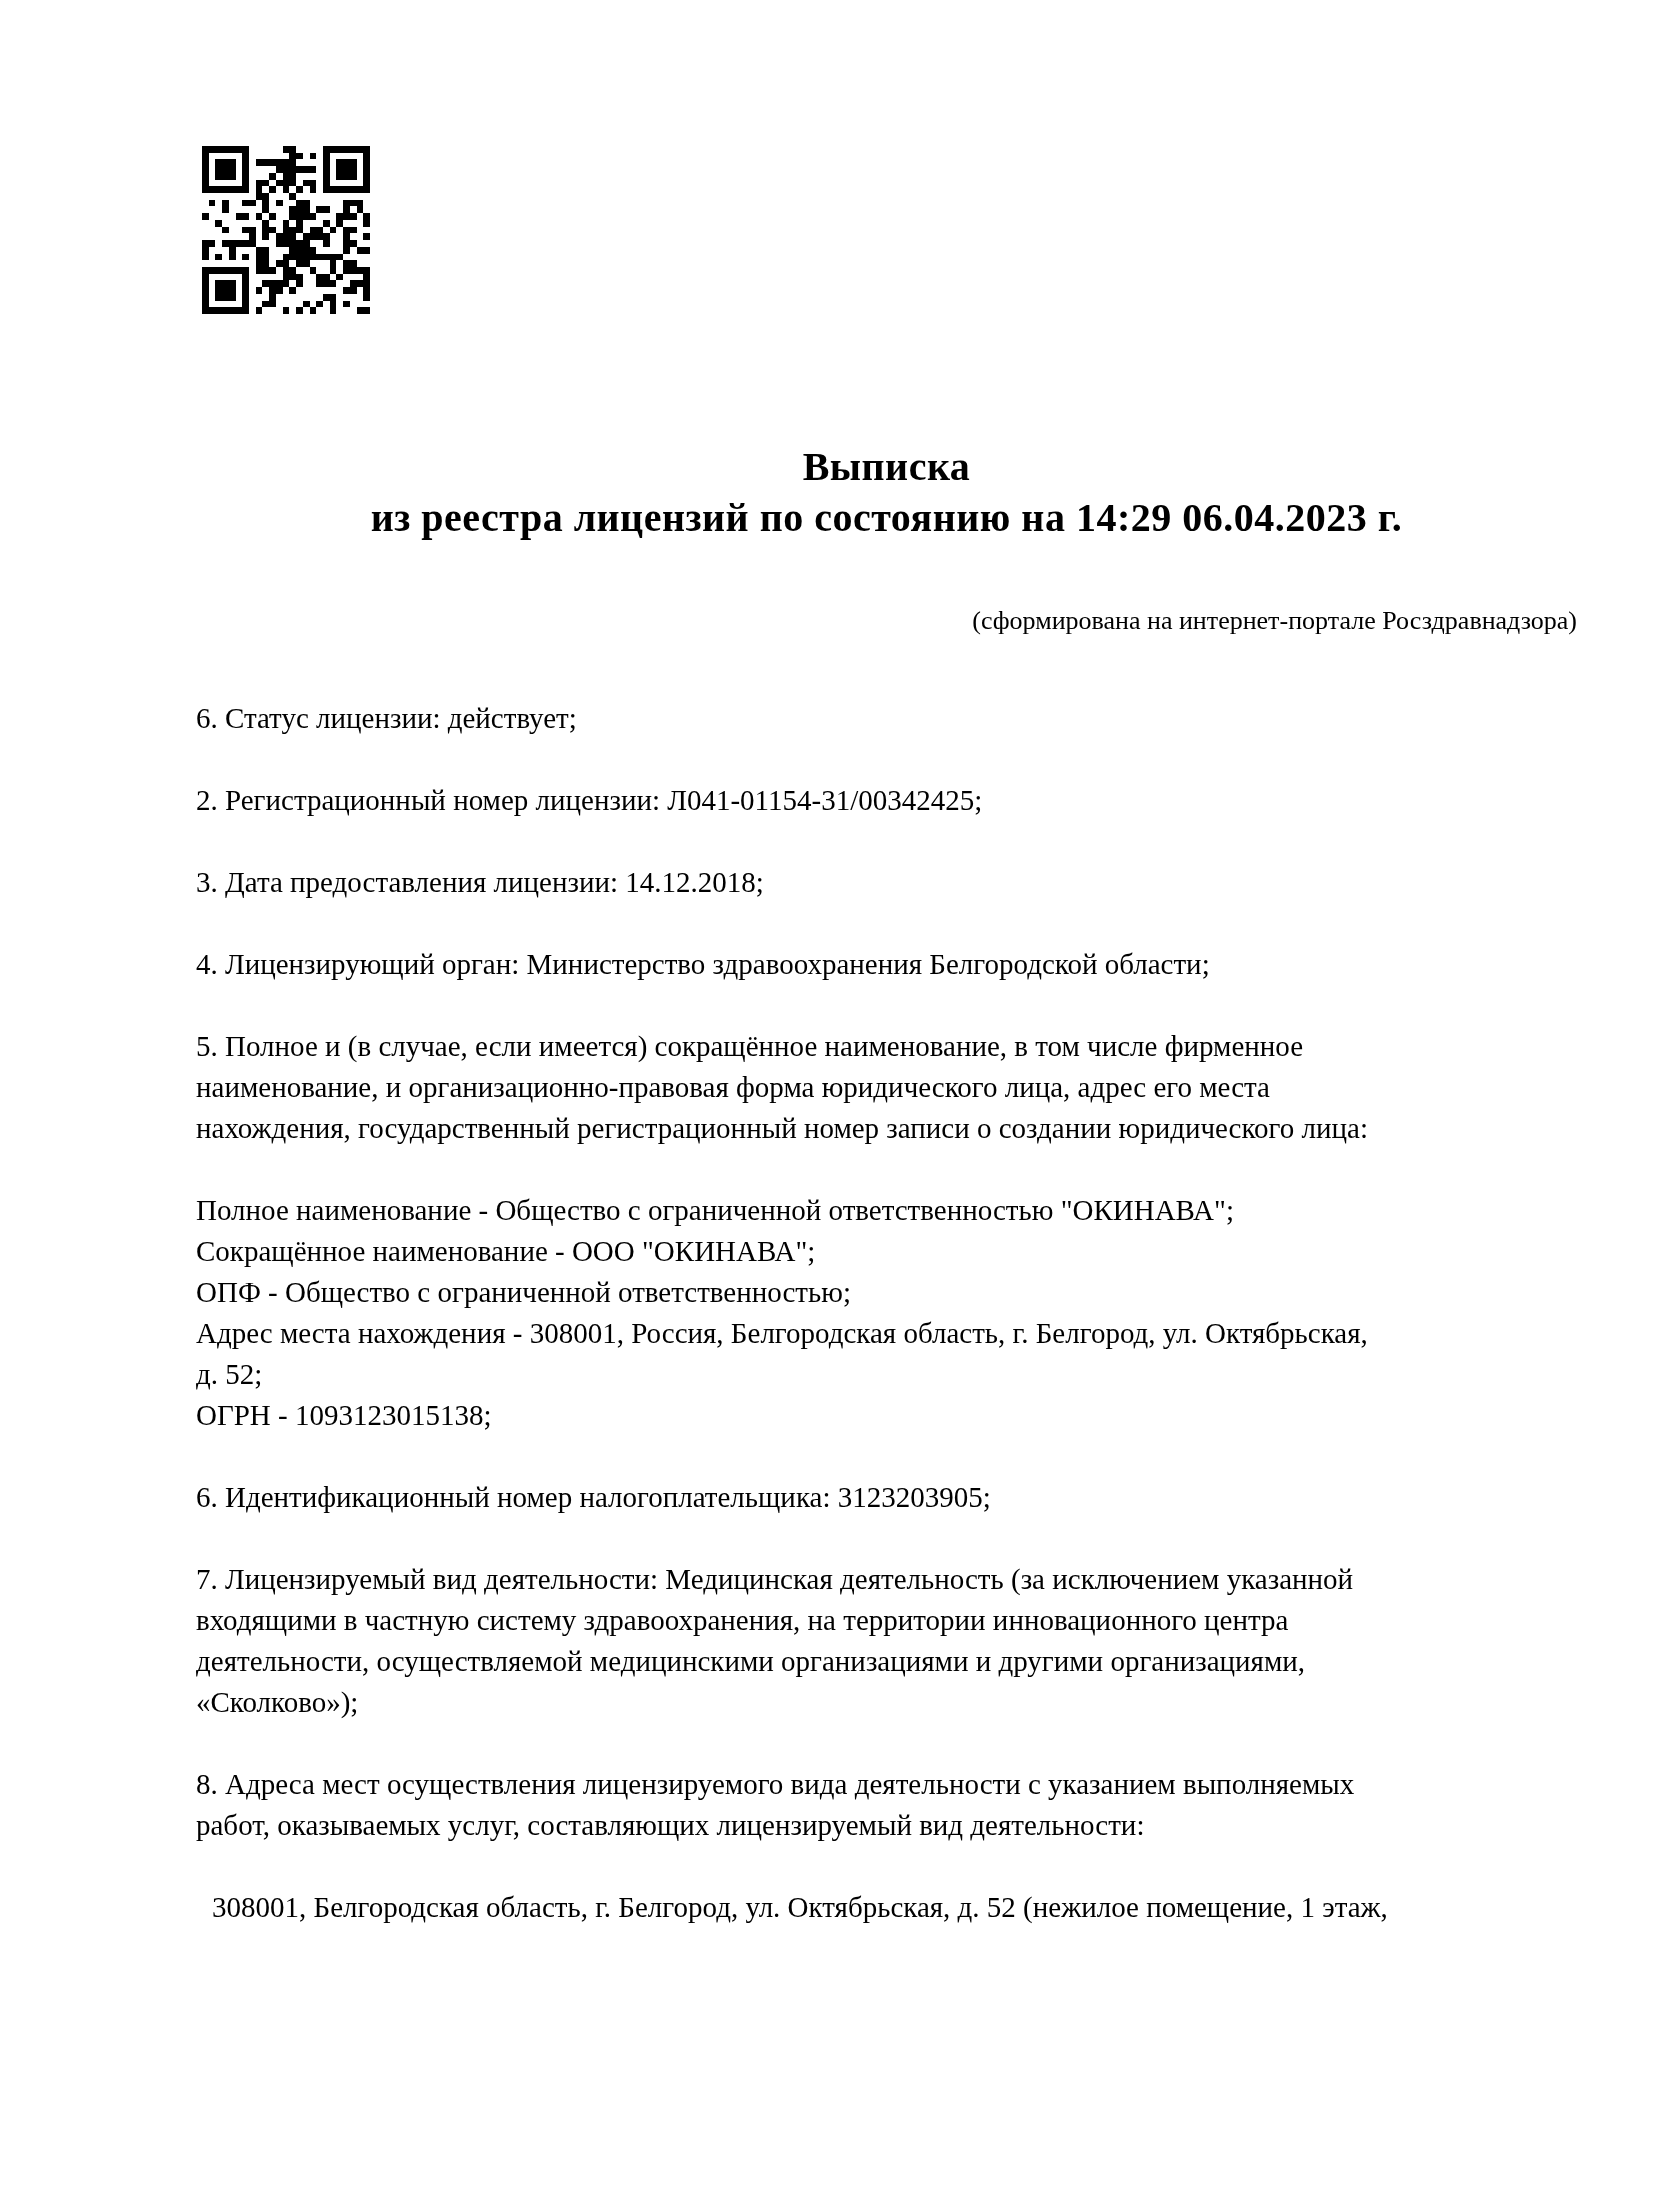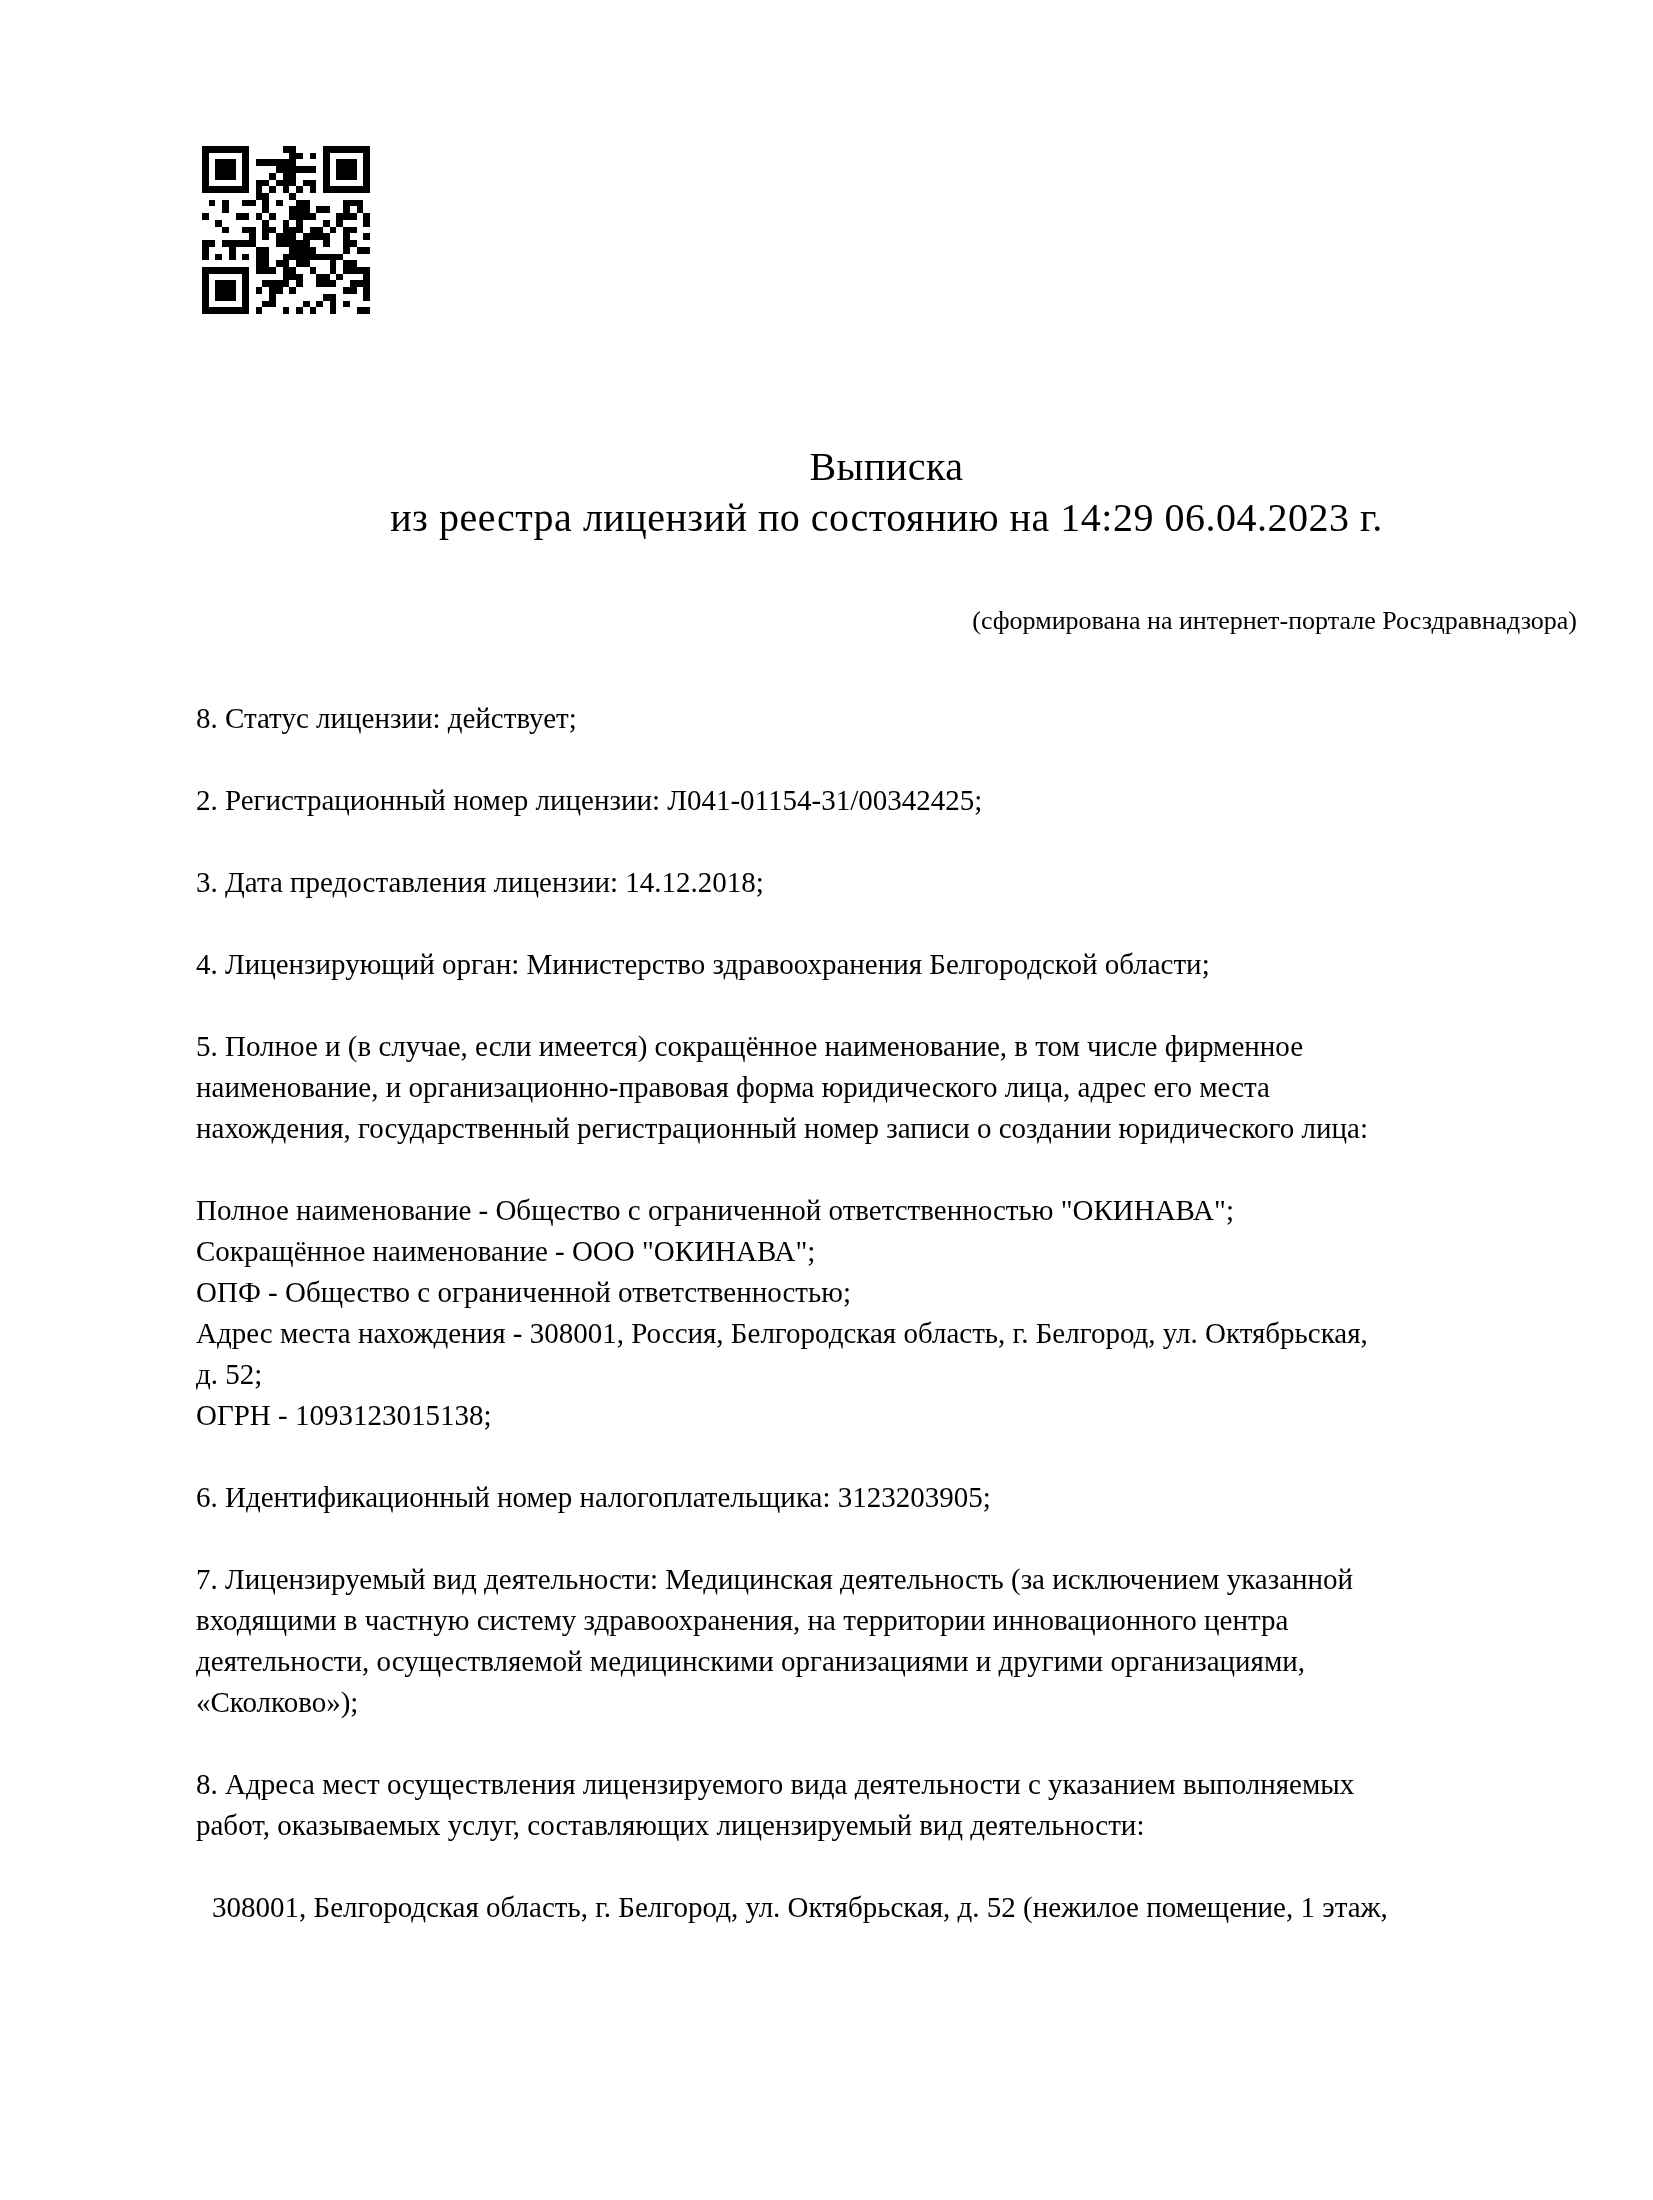--- a/index.html
+++ b/index.html
@@ -17,21 +17,21 @@
   .page{position:absolute;left:0;top:0;width:1653px;height:2200px;background:var(--page-bg);}
   .qr{
     position:absolute;left:202px;top:146px;width:168px;height:168px;
   }
   .qr svg{display:block;width:168px;height:168px;shape-rendering:crispEdges;}
   .content{
     position:absolute;left:196px;top:0;width:1381px;
   }
   .title-block{
     position:absolute;left:0;top:441px;width:1381px;
-    text-align:center;font-weight:normal;font-size:40px;line-height:51px;
+    text-align:center;font-weight:bold;font-size:40px;line-height:51px;
     letter-spacing:0.5px;
   }
   .subtitle{
     position:absolute;left:0;top:605px;width:1381px;
     text-align:right;font-size:26px;line-height:32px;
   }
   .body-text{
     position:absolute;left:0;top:698px;width:1381px;
     font-size:29px;line-height:41px;
   }
@@ -53,21 +53,21 @@
   <div class="content">
     <div class="title-block">
       <div>Выписка</div>
       <div>из реестра лицензий по состоянию на 14:29 06.04.2023 г.</div>
     </div>
 
     <div class="subtitle">(сформирована на интернет-портале Росздравнадзора)</div>
 
     <div class="body-text" id="paragraphs">
         <div class="para">
-          <div class="line">8. Статус лицензии: действует;</div>
+          <div class="line">6. Статус лицензии: действует;</div>
         </div>
         <div class="para">
           <div class="line">2. Регистрационный номер лицензии: Л041-01154-31/00342425;</div>
         </div>
         <div class="para">
           <div class="line">3. Дата предоставления лицензии: 14.12.2018;</div>
         </div>
         <div class="para">
           <div class="line">4. Лицензирующий орган: Министерство здравоохранения Белгородской области;</div>
         </div>

